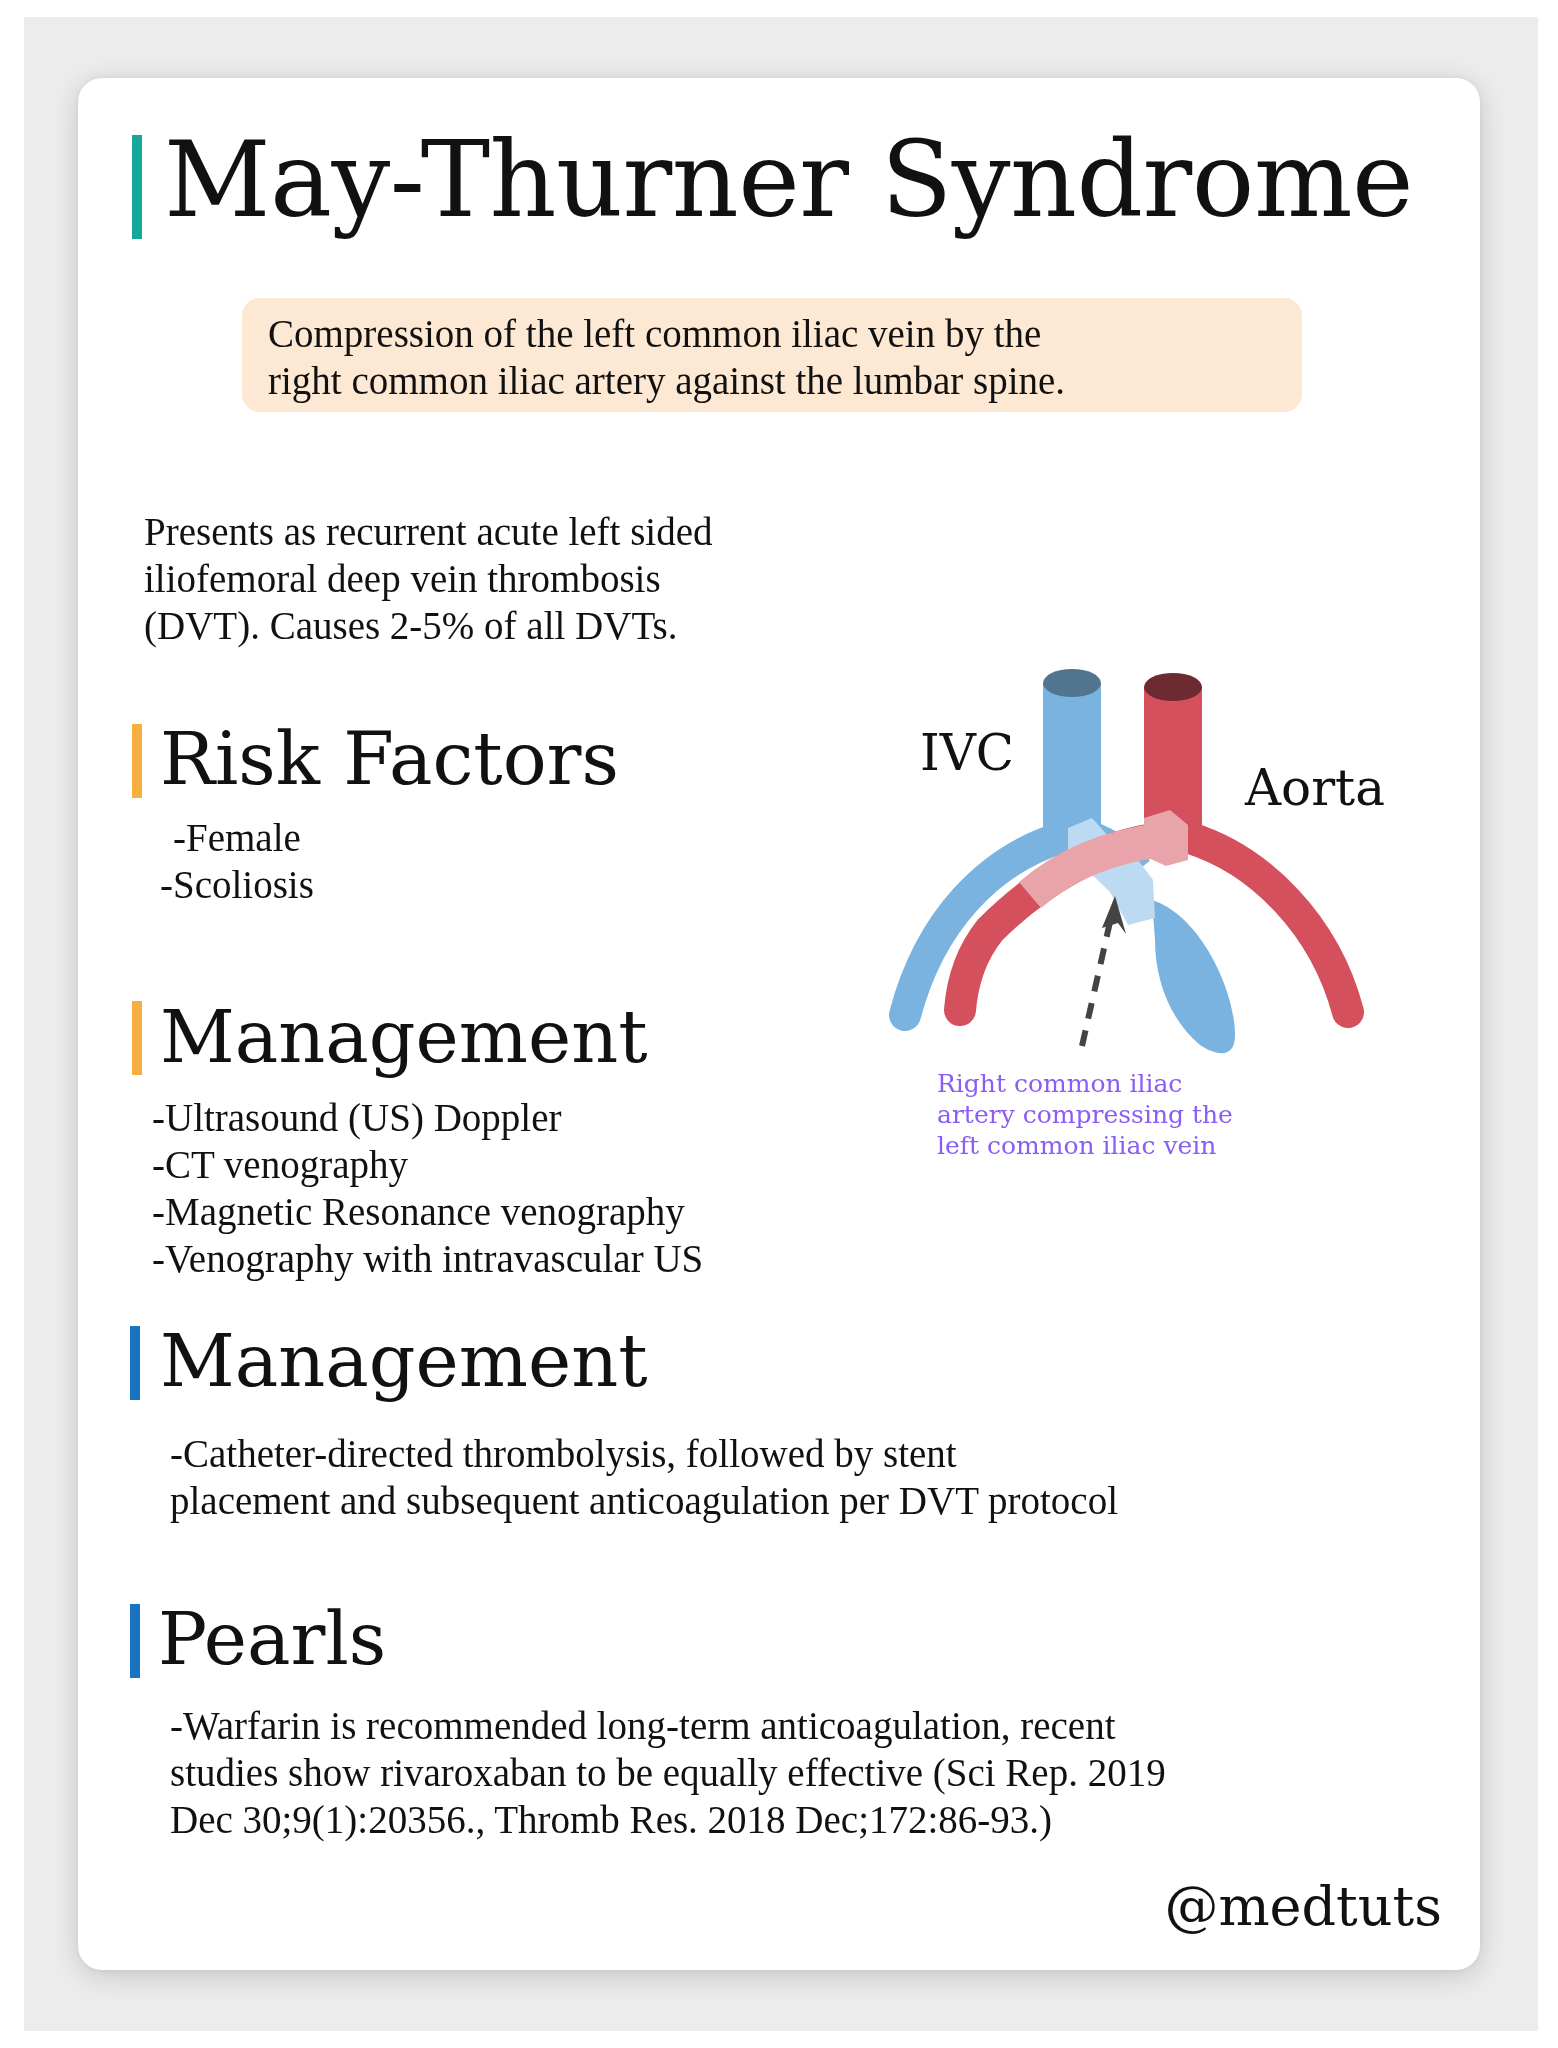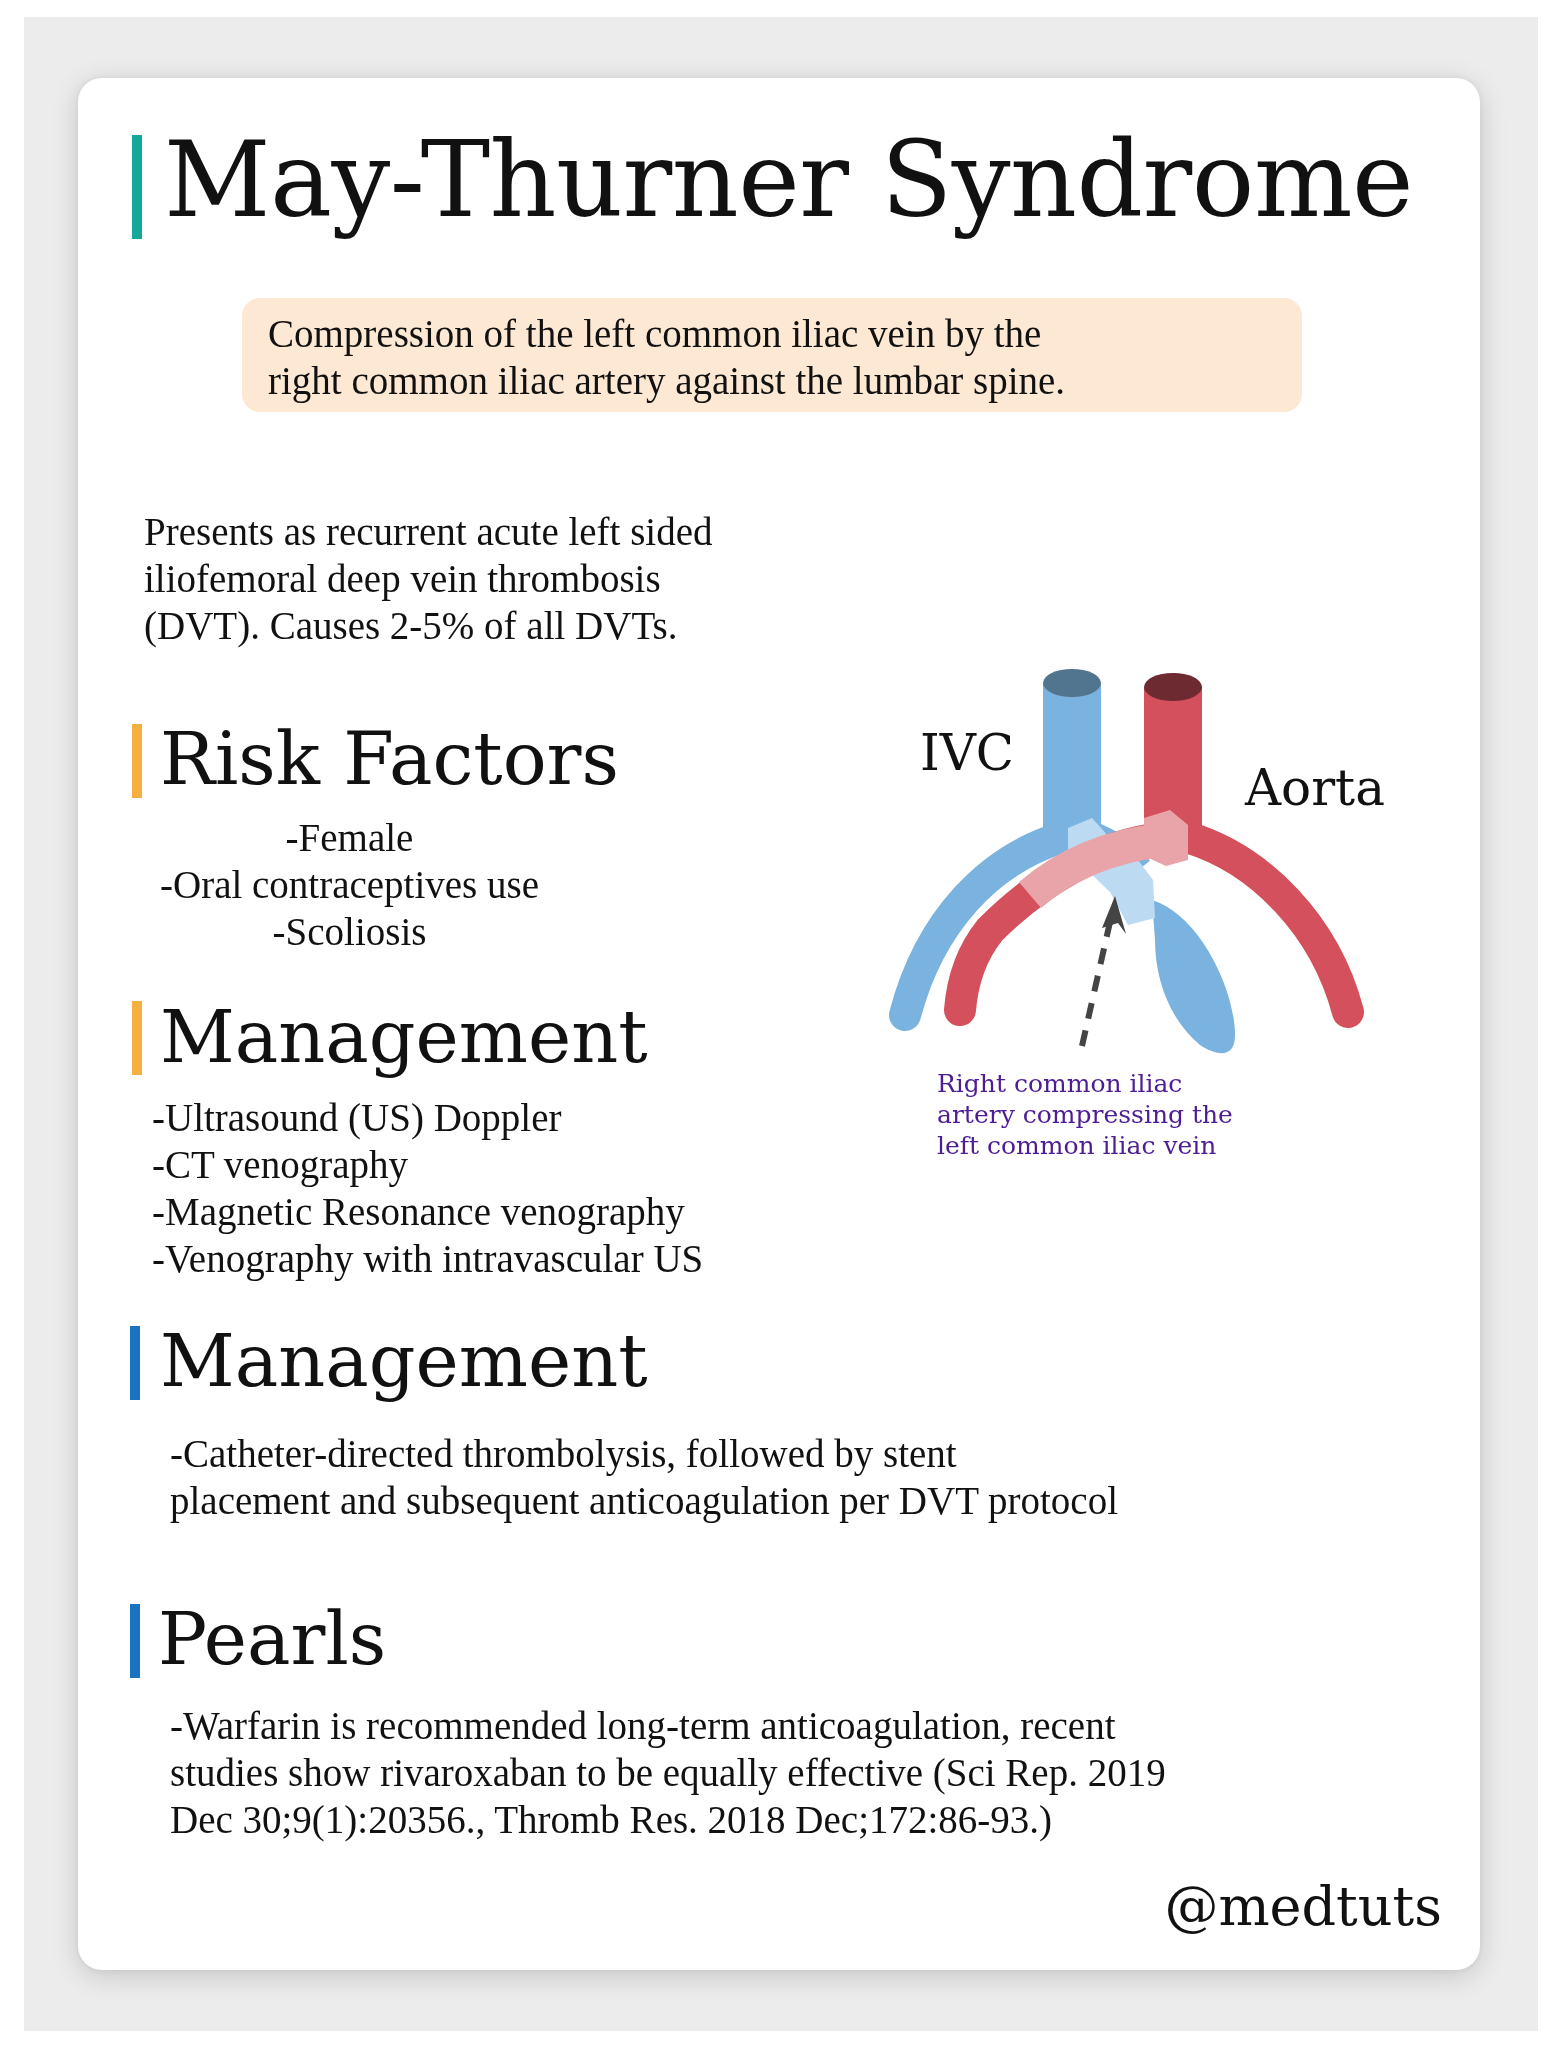--- a/index.html
+++ b/index.html
@@ -44,21 +44,21 @@
       font-size: 39px; line-height: 47px; white-space: nowrap;
     }
     .para {
       position: absolute; font-family: "Liberation Serif", serif;
       font-size: 39px; line-height: 47px;
     }
     .diagram { position: absolute; left: 870px; top: 660px; width: 520px; height: 520px; }
     .lbl { position: absolute; font-size: 50px; line-height: 1; white-space: nowrap; }
     .caption {
       position: absolute; left: 937px; top: 1068px;
-      font-size: 25px; line-height: 31px; color: #4c1d95; white-space: nowrap;
+      font-size: 25px; line-height: 31px; color: #8b5cf6; white-space: nowrap;
     }
     .handle {
       position: absolute; right: 116px; top: 1880px;
       font-size: 54px; line-height: 1; white-space: nowrap; margin-left: 48px;
     }
   </style>
 </head>
 <body>
 
 <div class="backdrop"></div>
@@ -75,21 +75,20 @@
 <div class="intro">
   <div>Presents as recurrent acute left sided</div>
   <div>iliofemoral deep vein thrombosis</div>
   <div>(DVT). Causes 2-5% of all DVTs.</div>
 </div>
 
 <div class="bar" style="left:132px; top:724px; height:74px; background:#f5b041;"></div>
 <div class="h2" style="left:160px; top:722px;">Risk Factors</div>
 <div class="list" style="left:160px; top:814px;text-align:center;">
   <div>-Female</div>
-  <div>-Oral contraceptives use</div>
   <div>-Scoliosis</div>
 </div>
 
 <div class="bar" style="left:132px; top:1001px; height:74px; background:#f5b041;"></div>
 <div class="h2" style="left:160px; top:1000px;">Management</div>
 <div class="list" style="left:152px; top:1094px;">
   <div>-Ultrasound (US) Doppler</div>
   <div>-CT venography</div>
   <div>-Magnetic Resonance venography</div>
   <div>-Venography with intravascular US</div>

